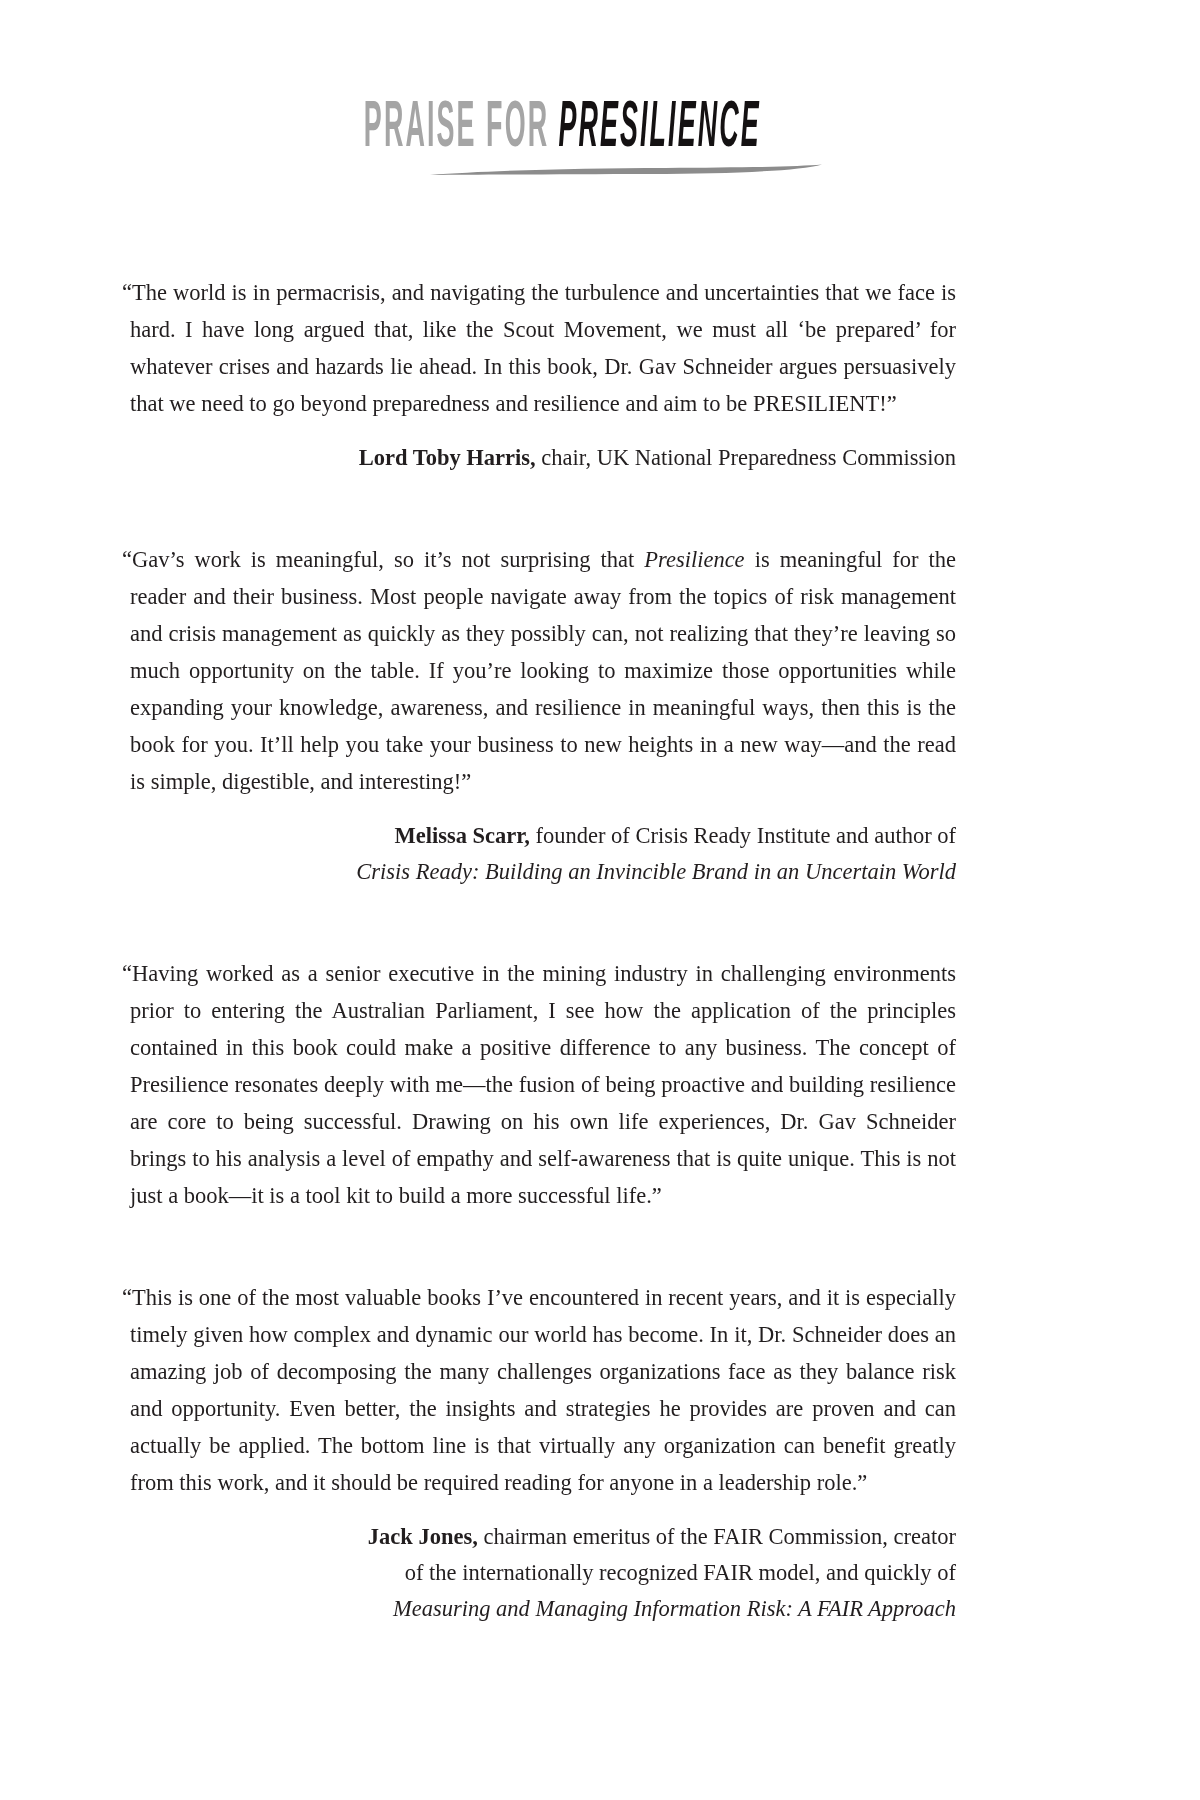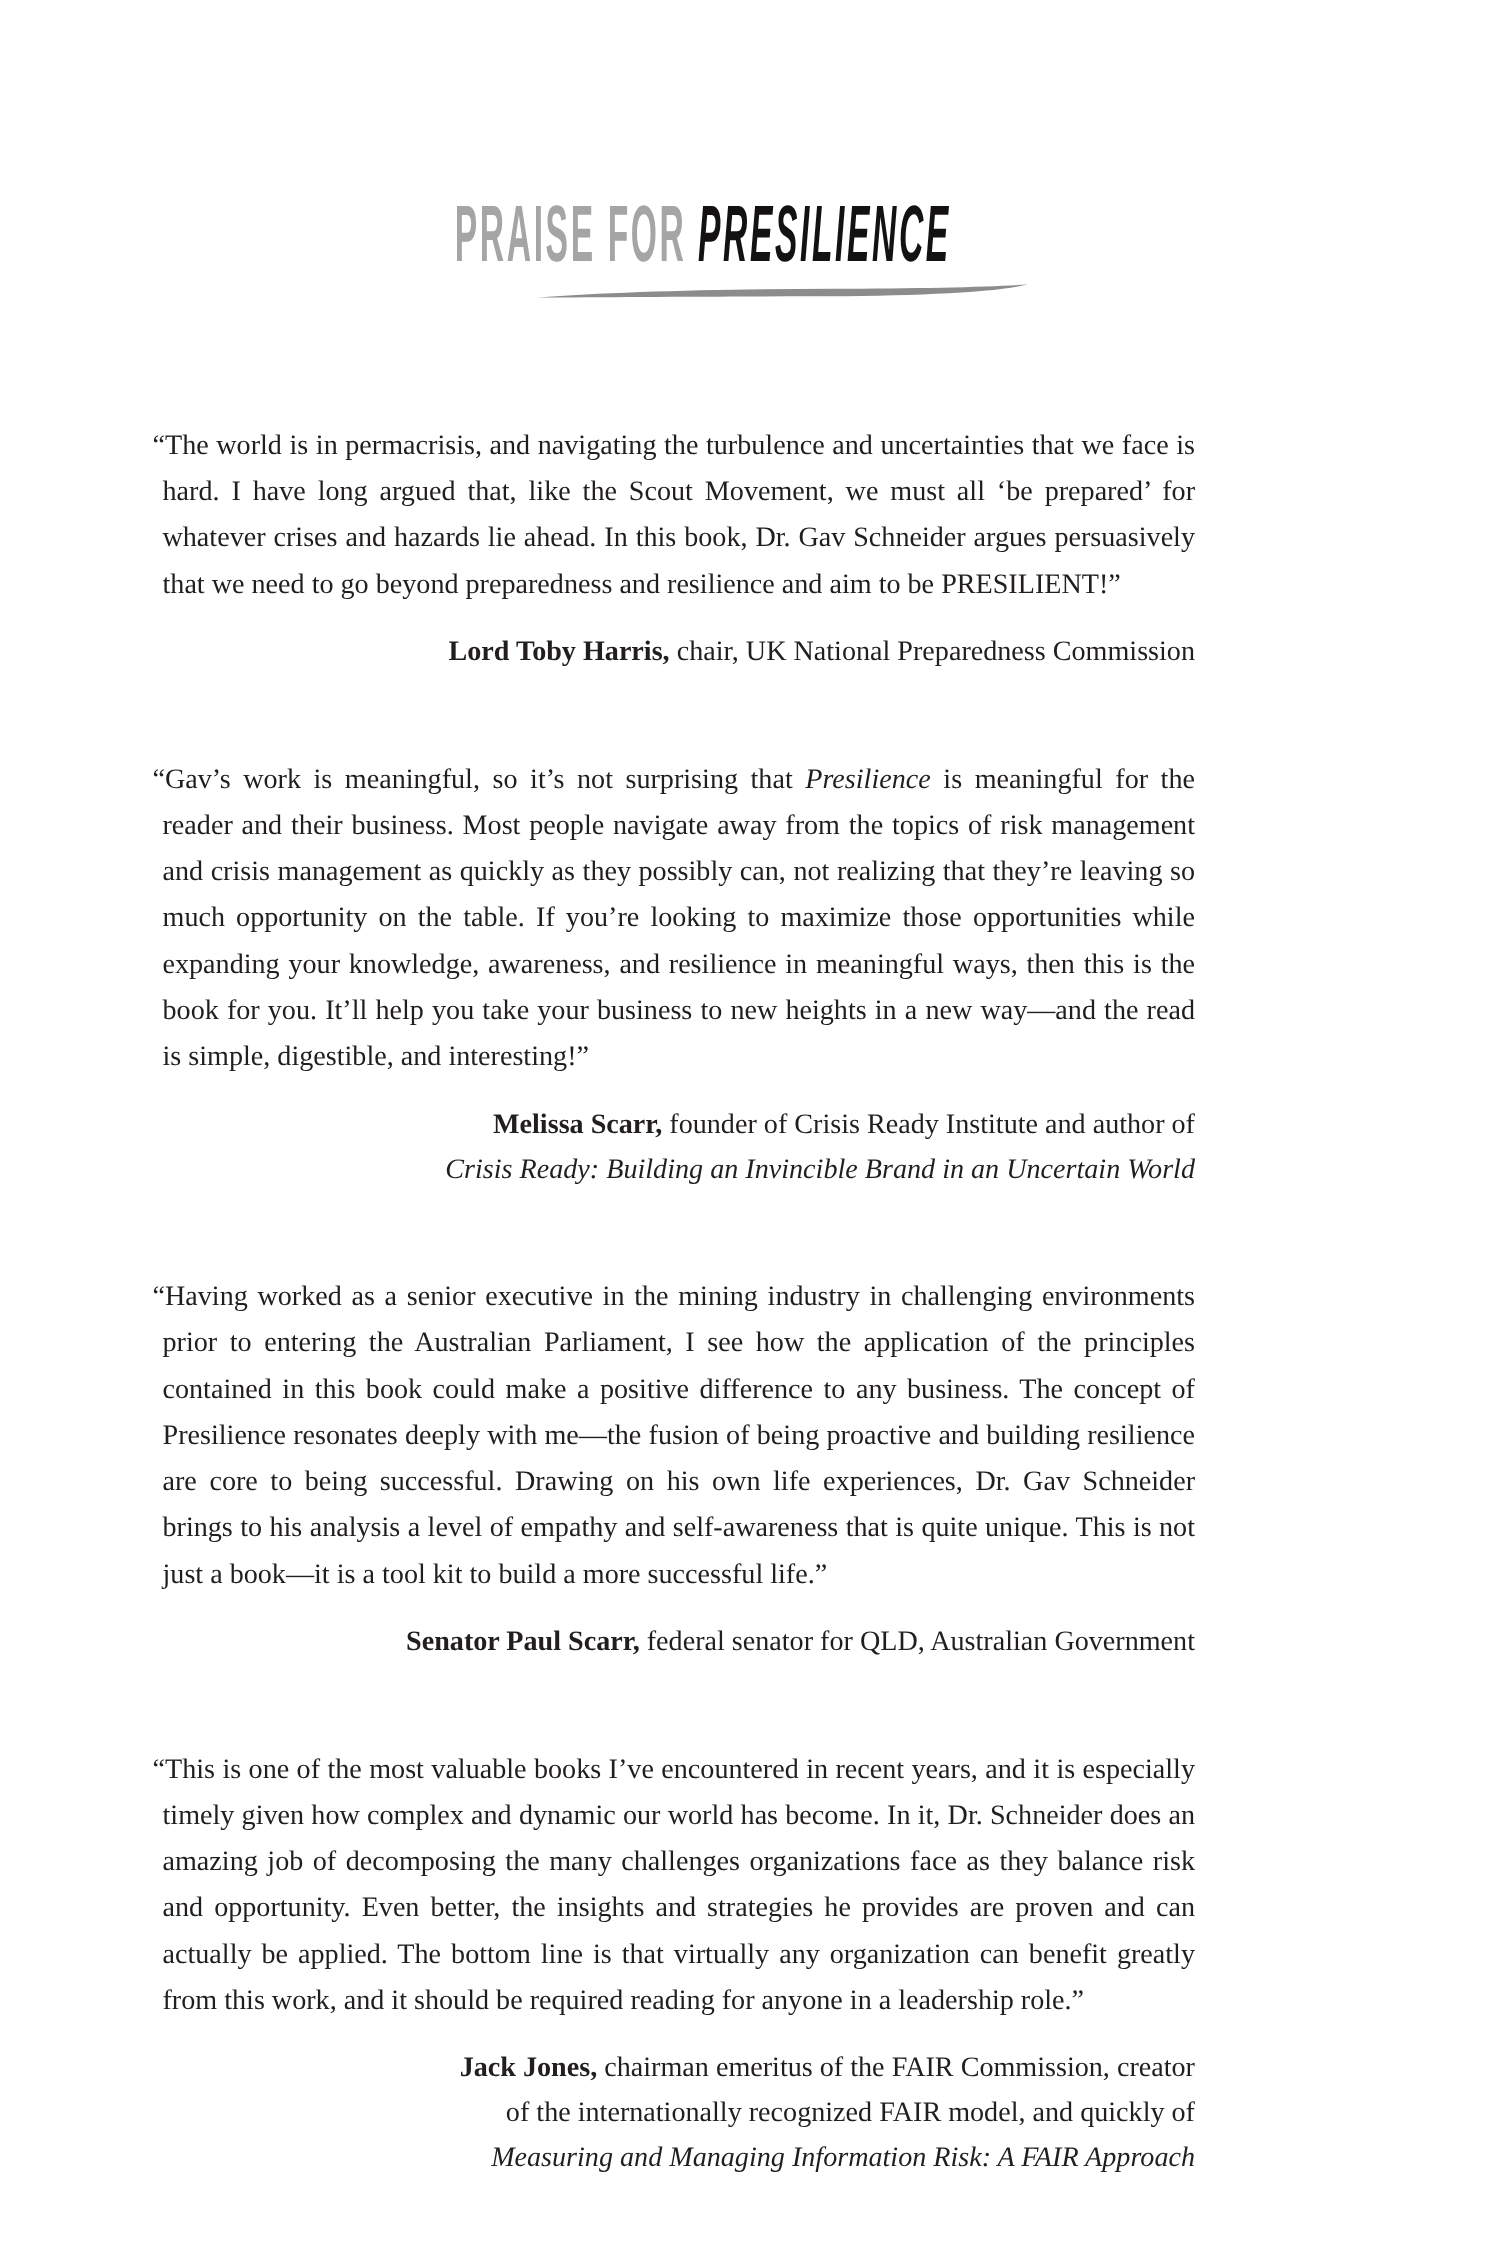--- a/index.html
+++ b/index.html
@@ -12,22 +12,21 @@
     width: 1200px;
     height: 1800px;
     background: #ffffff;
     overflow: hidden;
     font-family: "Liberation Serif", serif;
     color: #221e1f;
   }
   .content {
     margin-left: 122px;
     width: 834px;
-    padding-top: 117px;
-    margin-top: 38px;
+    padding-top: 92px;
   }
   
   .header {
     text-align: center;
   }
   .title {
     margin: 0;
     font-family: "Liberation Sans", sans-serif;
     font-size: 64px;
     line-height: 1;
@@ -103,23 +102,20 @@
       <section class="quote-block">
         <p class="quote-text"><span>“Gav’s work is meaningful, so it’s not surprising that </span><i>Presilience</i><span> is meaningful for the reader and their business. Most people navigate away from the topics of risk management and crisis management as quickly as they possibly can, not realizing that they’re leaving so much opportunity on the table. If you’re looking to maximize those opportunities while expanding your knowledge, awareness, and resilience in meaningful ways, then this is the book for you. It’ll help you take your business to new heights in a new way—and the read is simple, digestible, and interesting!”</span></p>
         <div class="attribution">
           <span class="line"><b>Melissa Scarr,</b><span> founder of Crisis Ready Institute and author of</span></span>
           <span class="line"><i>Crisis Ready: Building an Invincible Brand in an Uncertain World</i></span>
         </div>
       </section>
 
       <section class="quote-block">
         <p class="quote-text"><span>“Having worked as a senior executive in the mining industry in challenging environments prior to entering the Australian Parliament, I see how the application of the principles contained in this book could make a positive difference to any business. The concept of Presilience resonates deeply with me—the fusion of being proactive and building resilience are core to being successful. Drawing on his own life experiences, Dr. Gav Schneider brings to his analysis a level of empathy and self-awareness that is quite unique. This is not just a book—it is a tool kit to build a more successful life.”</span></p>
-        <div class="attribution">
-          <span class="line"><b>Senator Paul Scarr,</b><span> federal senator for QLD, Australian Government</span></span>
-        </div>
       </section>
 
       <section class="quote-block">
         <p class="quote-text"><span>“This is one of the most valuable books I’ve encountered in recent years, and it is especially timely given how complex and dynamic our world has become. In it, Dr. Schneider does an amazing job of decomposing the many challenges organizations face as they balance risk and opportunity. Even better, the insights and strategies he provides are proven and can actually be applied. The bottom line is that virtually any organization can benefit greatly from this work, and it should be required reading for anyone in a leadership role.”</span></p>
         <div class="attribution">
           <span class="line"><b>Jack Jones,</b><span> chairman emeritus of the FAIR Commission, creator</span></span>
           <span class="line"><span>of the internationally recognized FAIR model, and quickly of</span></span>
           <span class="line"><i>Measuring and Managing Information Risk: A FAIR Approach</i></span>
         </div>
       </section>

